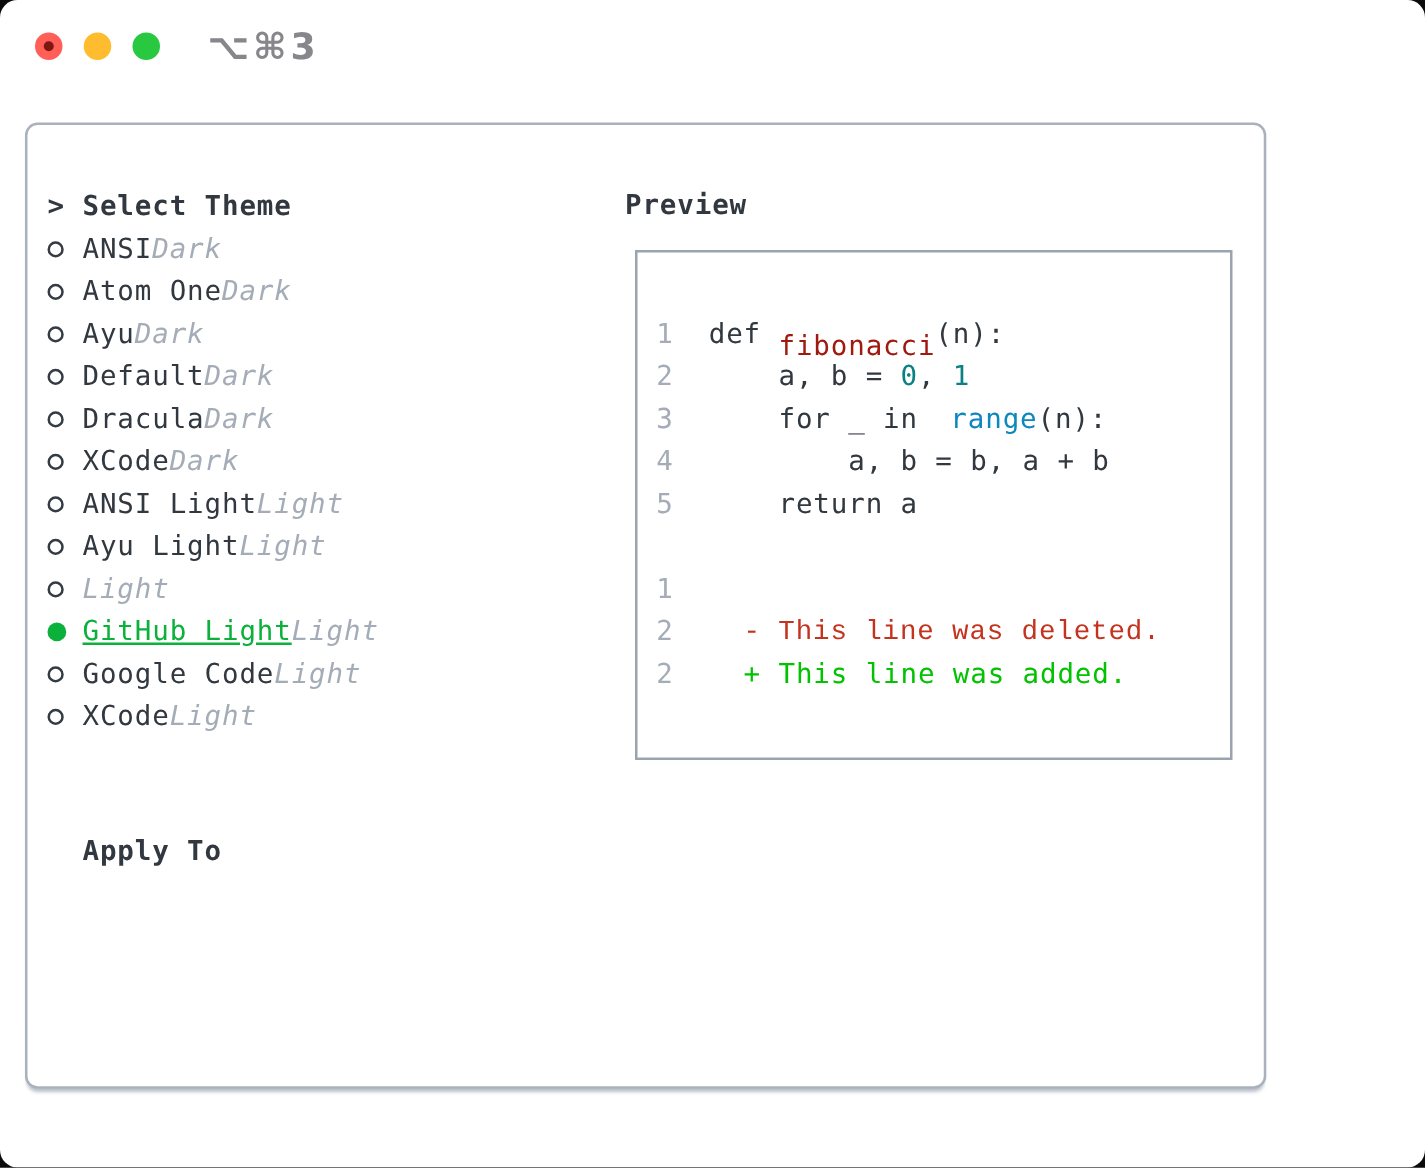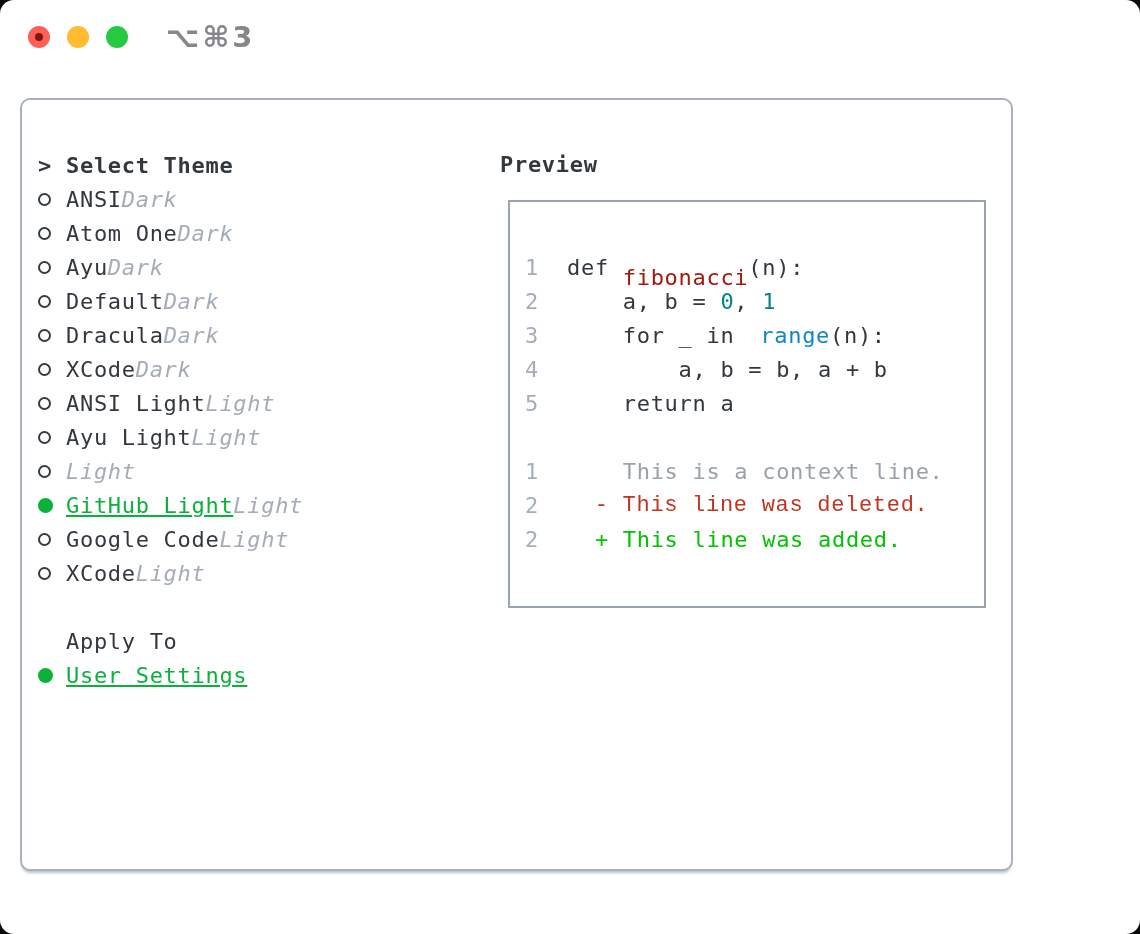--- a/index.html
+++ b/index.html
@@ -29,21 +29,21 @@
   .mono{font-size:22px;letter-spacing:.7px;color:var(--text);}
   
   .left-col{position:absolute;left:16px;top:48px;width:434px;}
   .row{display:flex;align-items:center;height:34px;white-space:pre;}
   .icon-cell{display:inline-flex;align-items:center;width:28px;flex:none;}
   .caret{font-weight:bold;color:var(--text);}
   .radio{width:13px;height:13px;box-sizing:border-box;border:2px solid #343b42;border-radius:50%;}
   .row.selected .radio{width:15px;height:15px;border:none;background:var(--accent_green);}
   .row.selected .name{color:var(--accent_green);text-decoration:underline;}
   .header-row{font-weight:bold;}
-  .sub-header{font-weight:normal;}
+  .sub-header{font-weight:bold;margin-top:40px;}
   .variant{color:var(--muted);font-style:italic;}
   .spacer{height:34px;}
   .hint{color:var(--muted);line-height:34px;width:434px;white-space:normal;}
   
   .preview-header{position:absolute;left:478px;top:48px;height:34px;line-height:34px;font-weight:bold;}
   .preview-box{
     position:absolute;left:486px;top:100px;width:478px;height:408px;
     box-sizing:border-box;border:2px solid #9aa4af;background:#fff;
     padding:48px 0 0 15px;overflow:hidden;
   }
@@ -91,37 +91,36 @@
           <div class="row"><span class="icon-cell"><span class="radio"></span></span><span class="name">XCode</span> <span class="variant">Light</span></div>
         </div>
 
       <div class="spacer"></div>
 
       <div class="row sub-header">
         <span class="icon-cell"></span><span>Apply To</span>
       </div>
 
       <div id="apply-list">
-          <div class="row selected"><span class="icon-cell"><span class="radio"></span></span><span class="name">User Settings</span></div>
         </div>
 
       <div class="spacer"></div>
 
     </div>
 
     <div class="preview-header mono">Preview</div>
 
     <div class="preview-box">
       <div id="code-lines">
           <div class="code-row"><span class="ln">1</span><span class="tok-plain">def </span><span class="tok-function">fibonacci</span><span class="tok-plain">(n):</span></div>
           <div class="code-row"><span class="ln">2</span><span class="tok-plain">    a, b = </span><span class="tok-number">0</span><span class="tok-plain">, </span><span class="tok-number">1</span></div>
           <div class="code-row"><span class="ln">3</span><span class="tok-plain">    for _ in </span><span class="tok-builtin">range</span><span class="tok-plain">(n):</span></div>
           <div class="code-row"><span class="ln">4</span><span class="tok-plain">        a, b = b, a + b</span></div>
           <div class="code-row"><span class="ln">5</span><span class="tok-plain">    return a</span></div>
           <div class="code-row"><span class="ln"></span></div>
-          <div class="code-row"><span class="ln">1</span><span class="tok-context">    This is a context line.</span></div>
+          <div class="code-row"><span class="ln">1</span></div>
           <div class="code-row"><span class="ln">2</span><span class="tok-deleted">  - This line was deleted.</span></div>
           <div class="code-row"><span class="ln">2</span><span class="tok-added">  + This line was added.</span></div>
         </div>
     </div>
 
   </div>
 </div>
 
 </body></html>

